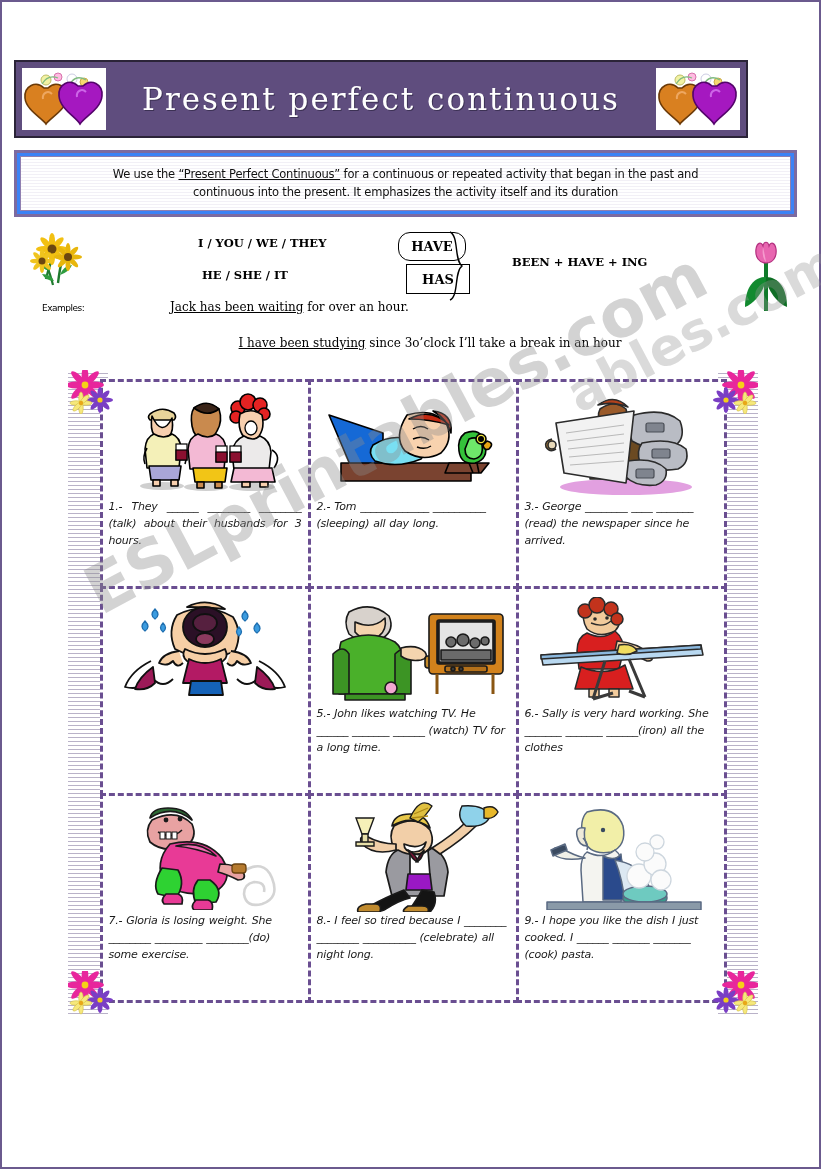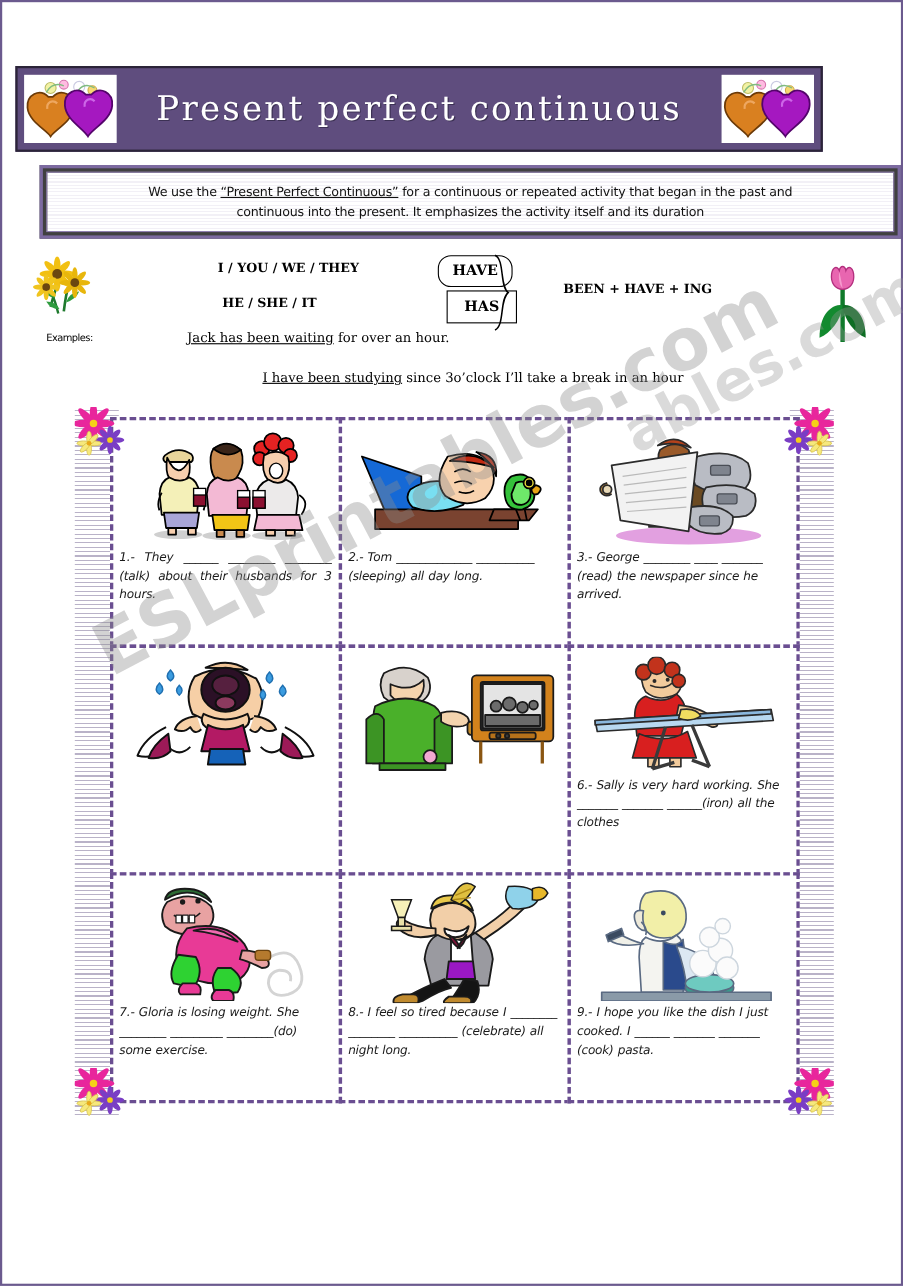--- a/index.html
+++ b/index.html
@@ -39,22 +39,22 @@
   #title{
     flex:1 1 auto;text-align:center;color:#ffffff;
     font-family:"DejaVu Serif", serif;
     font-size:31px;letter-spacing:2px;
     text-shadow:1px 1px 0 #3c3154;
     white-space:nowrap;
   }
 
   
   #explain-outer{
-    position:absolute;left:34px;top:148px;width:783px;height:67px;
-    border:3px solid #7c6aa0;background:#404040;
+    position:absolute;left:12px;top:148px;width:783px;height:67px;
+    border:3px solid #7c6aa0;background:#3b82f6;
     box-sizing:border-box;padding:3px;
   }
   #explain-inner{
     width:100%;height:100%;box-sizing:border-box;
     border:1px solid #8f7fb0;
     background:
       repeating-linear-gradient(to bottom,#ffffff 0 2px,#f2f0f6 2px 3px);
     display:flex;flex-direction:column;align-items:center;justify-content:center;
     padding:4px 14px;
   }
@@ -499,20 +499,21 @@
               </g>
               <rect x="124" y="70" width="42" height="6" rx="2" fill="#b5711a"></rect>
               <circle cx="132" cy="73" r="2" fill="#3a3a3a"></circle>
               <circle cx="140" cy="73" r="2" fill="#3a3a3a"></circle>
               <path d="M116 78 l0 20 M172 78 l0 20" stroke-width="3" stroke="#8a5612"></path>
               <rect x="24" y="98" width="60" height="6" fill="#3c9424"></rect>
               <circle cx="70" cy="92" r="6" fill="#f2a8d2"></circle>
             </g>
           </svg>
         </div>
+        <div class="cell-text">5.- John likes watching TV. He ______ _______ ______ (watch) TV for a long time.</div>
       </div>
 
       <div class="cell">
         <div class="cell-art">
           <svg width="176" height="104" viewBox="0 0 176 104">
             <g stroke="#2a2a2a" stroke-width="1.5" stroke-linejoin="round">
               <path d="M52 12 q18 -10 32 2 q6 12 -2 20 q-16 8 -28 -2 q-6 -10 -2 -20Z" fill="#f2cb9c"></path>
               <g fill="#c2331c">
                 <circle cx="52" cy="14" r="7"></circle>
                   <circle cx="64" cy="8" r="8"></circle>

